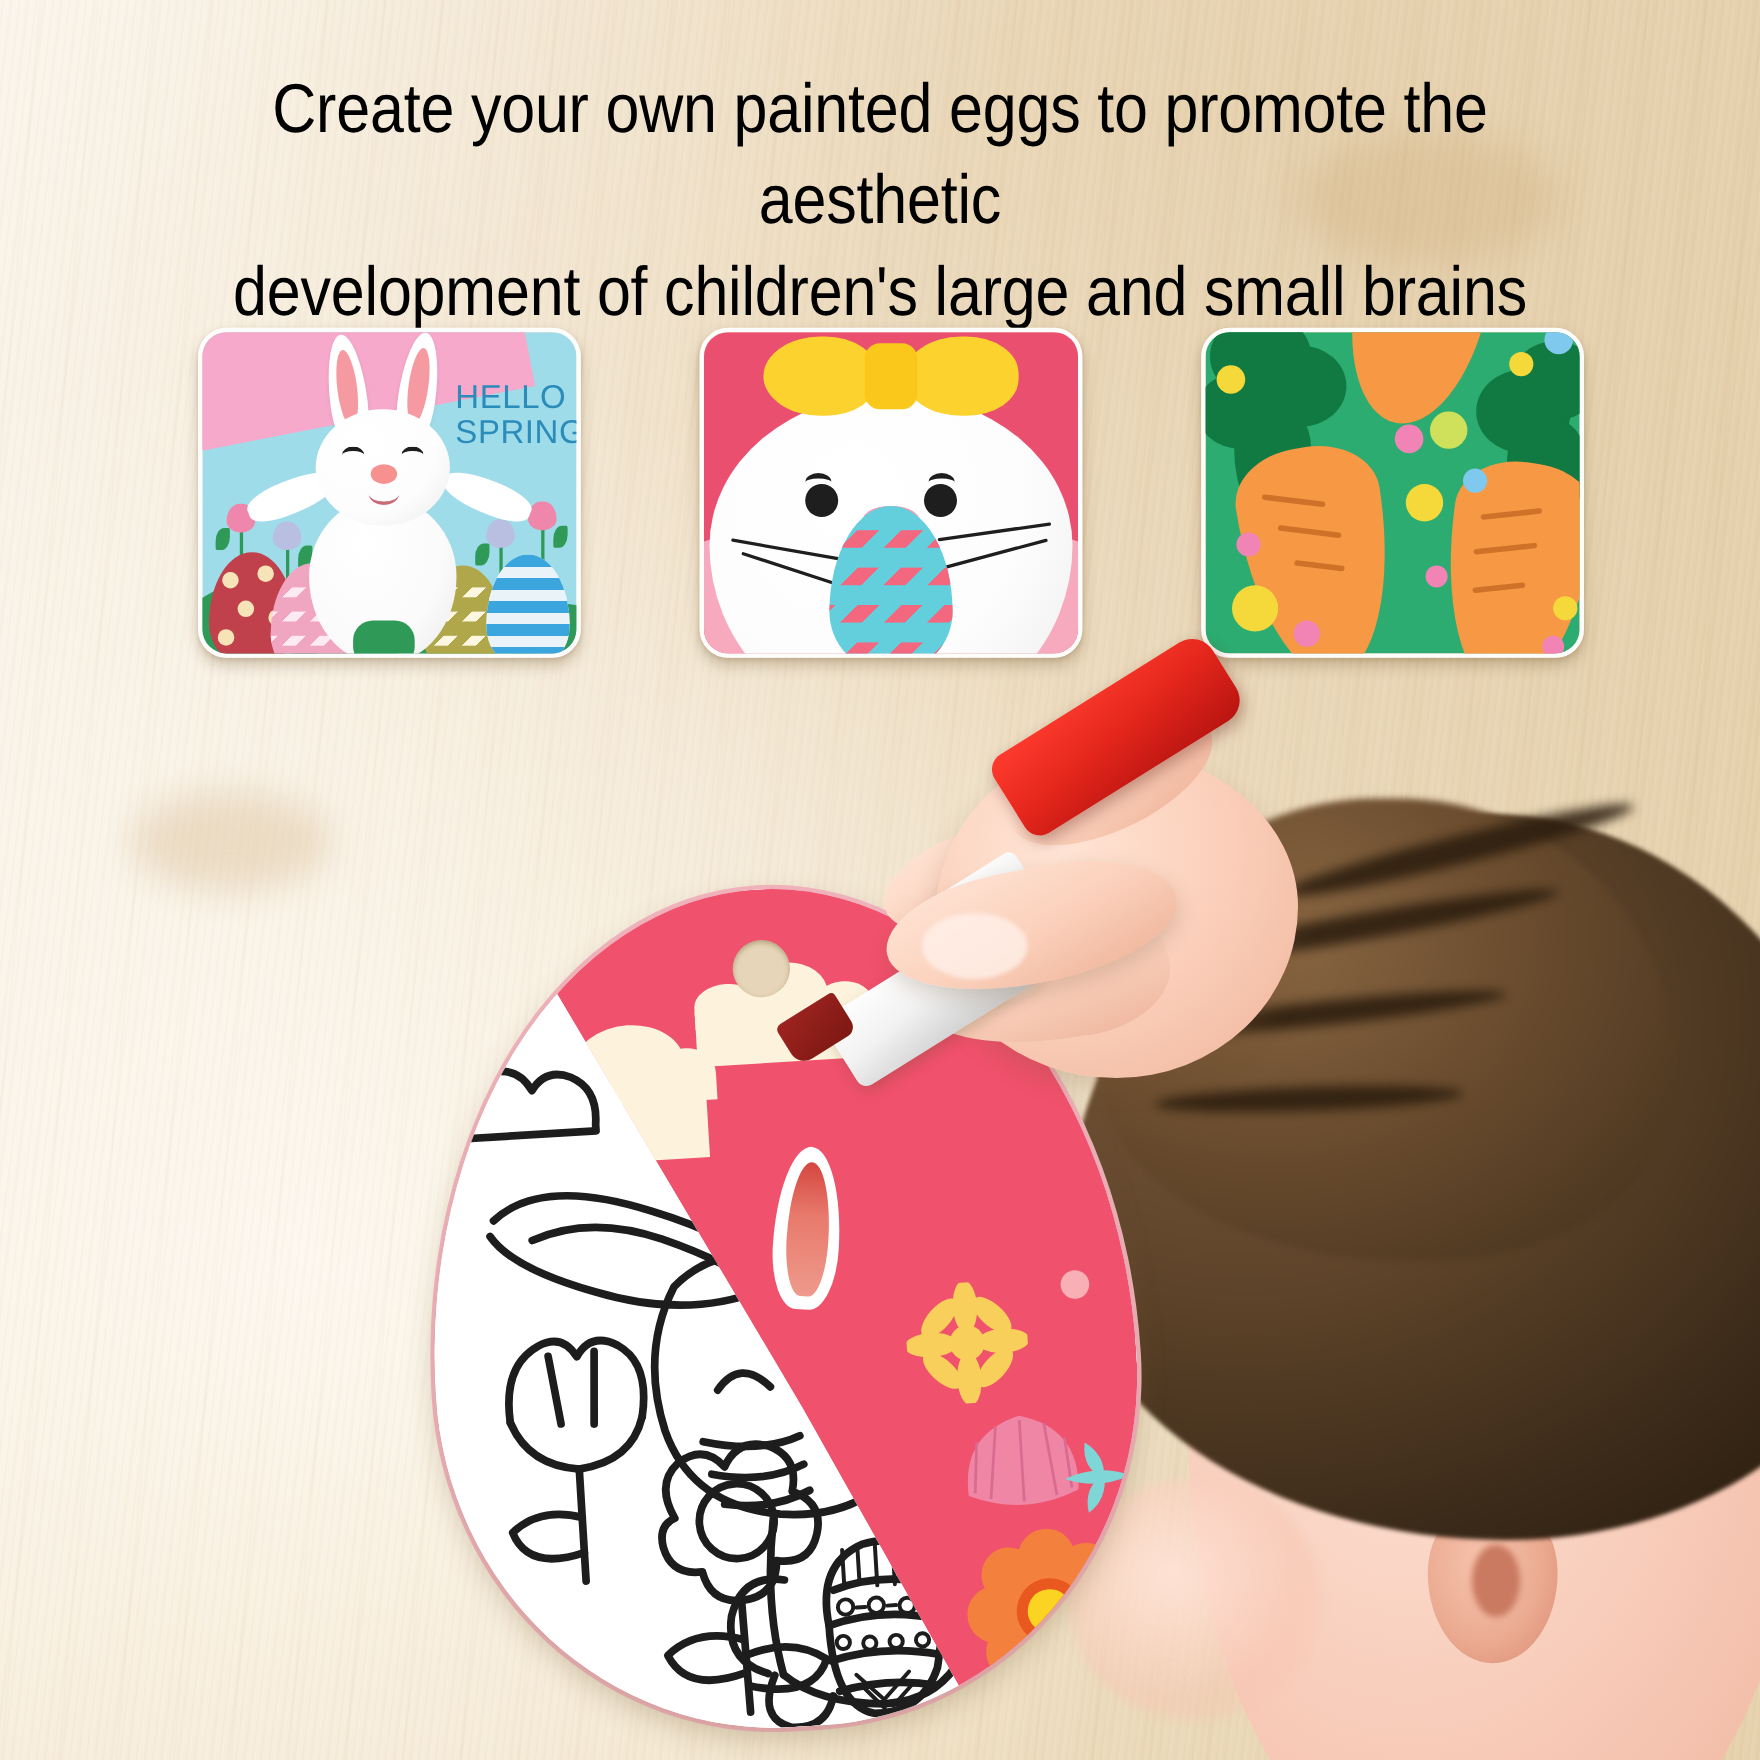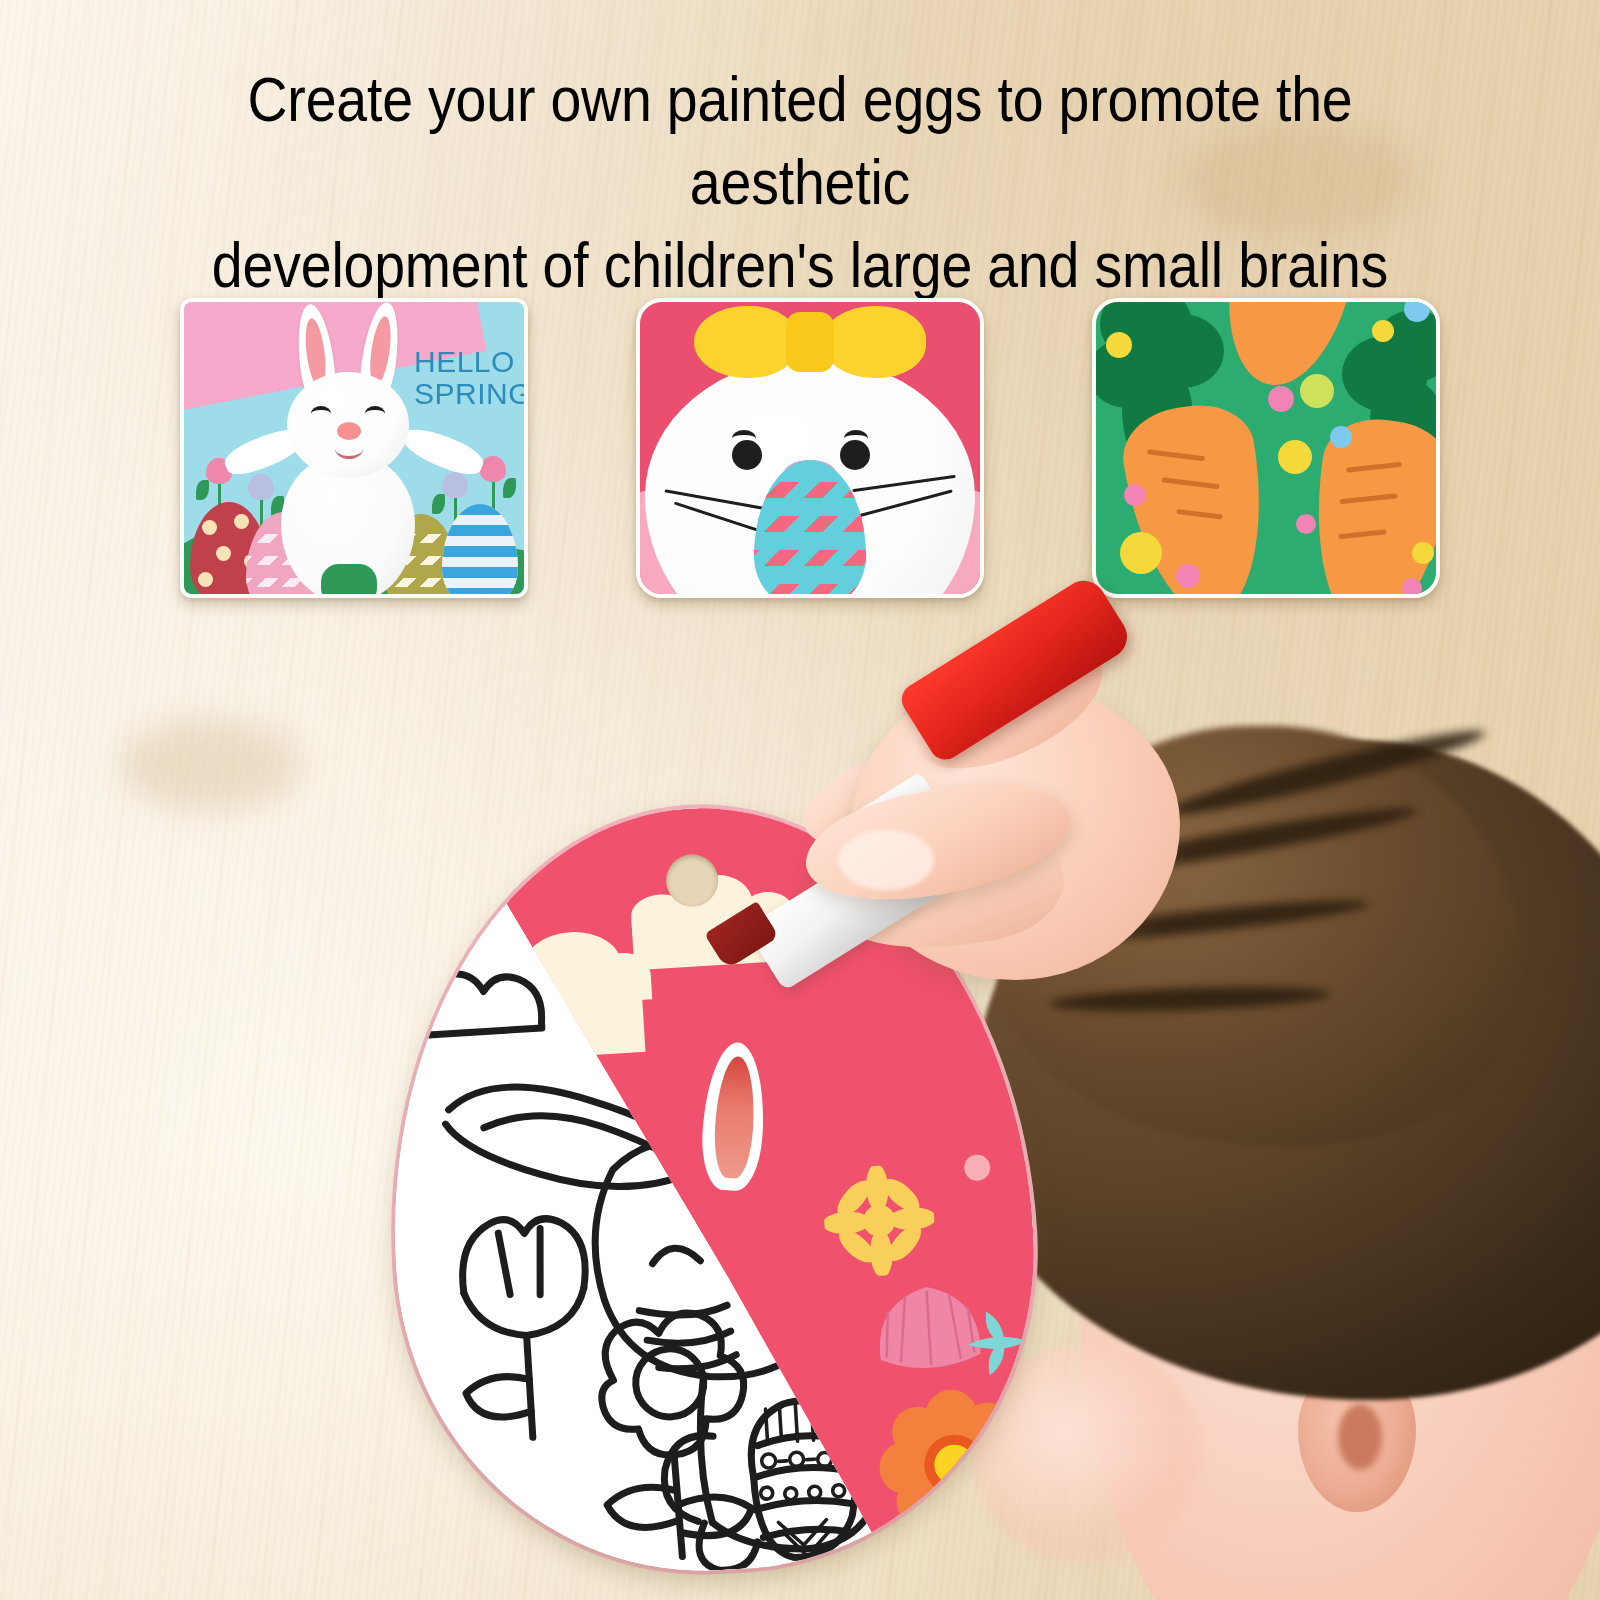--- a/index.html
+++ b/index.html
@@ -54,21 +54,21 @@
 
   
   .thumbs{position:absolute;top:298px;left:0;right:0;height:296px;}
   .card{
     position:absolute;top:0;width:340px;height:292px;
     border-radius:26px;overflow:hidden;
     border:4px solid #fdfdfb;
     box-shadow:0 7px 13px rgba(120,92,52,.30), 0 2px 4px rgba(120,92,52,.18);
   }
   .card .inner{position:absolute;inset:0;overflow:hidden;}
-  #thumb-1{left:180px;border-radius:12px;}
+  #thumb-1{left:180px;}
   #thumb-2{left:636px;}
   #thumb-3{left:1092px;}
 
   
   .t1-bg{position:absolute;inset:0;background:#9fdcea;}
   .t1-pinkband{position:absolute;left:-14%;top:-52%;width:105%;height:92%;
     background:#f6a9cb;transform:rotate(-11deg);transform-origin:0 100%;}
   .t1-grass{position:absolute;left:-4%;bottom:-12%;width:108%;height:44%;}
   .t1-gblob{position:absolute;bottom:0;background:#2f9958;border-radius:50% 50% 0 0;}
   .t1-txt{position:absolute;right:-8px;top:44px;color:#2b8cba;

